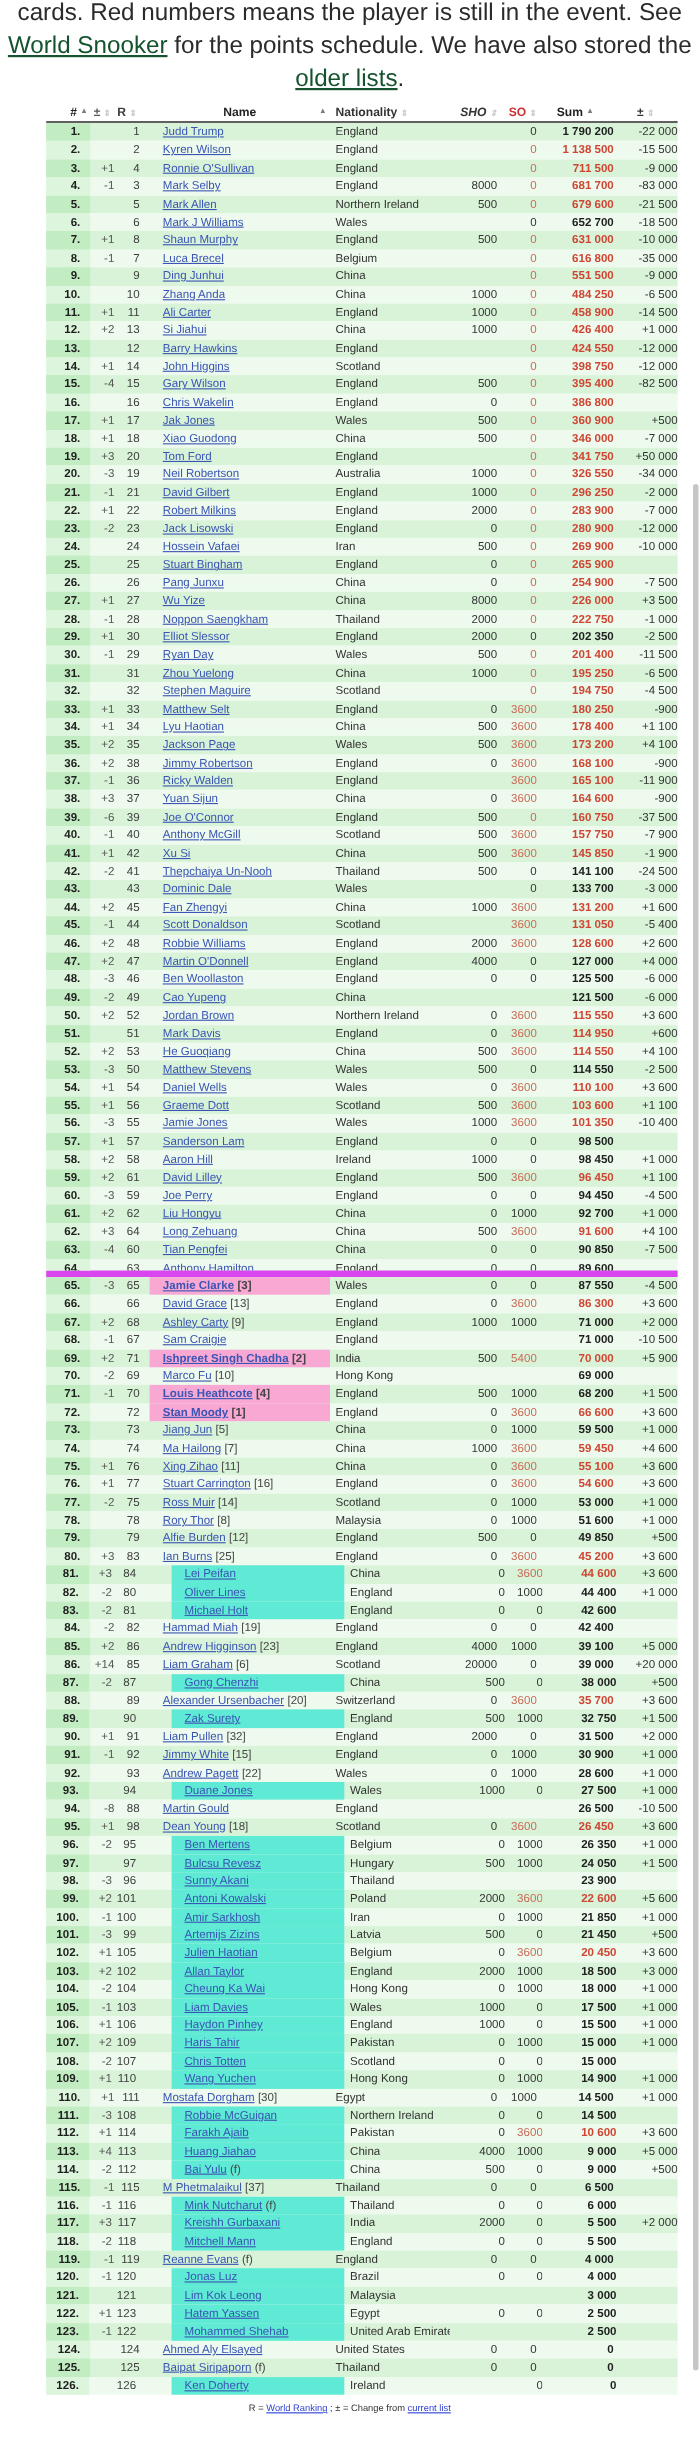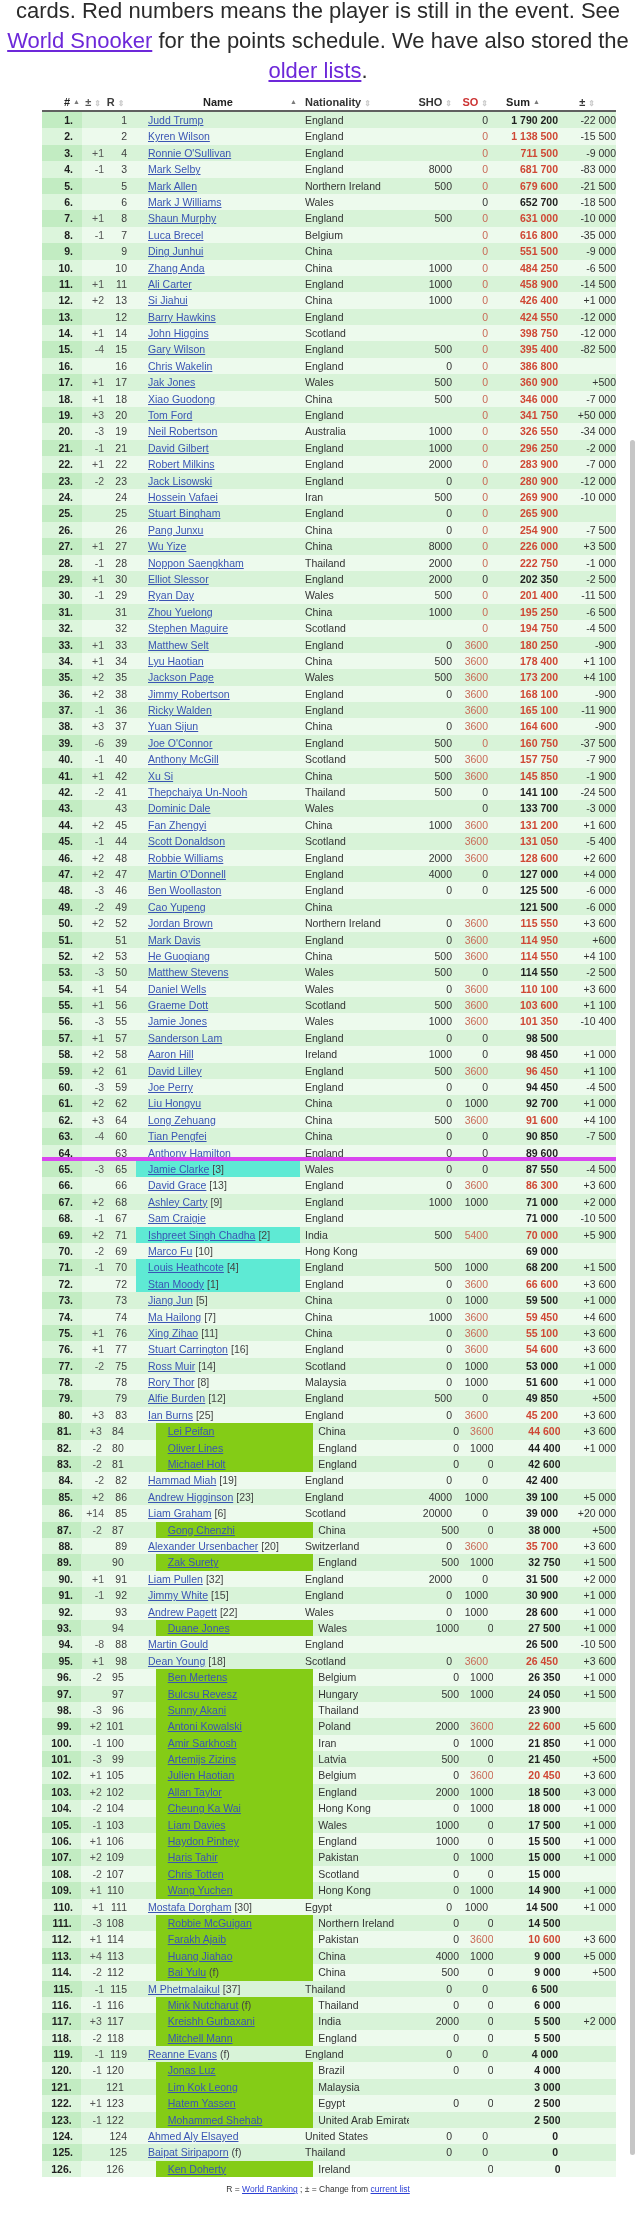--- a/index.html
+++ b/index.html
@@ -3,64 +3,64 @@
 <meta charset="utf-8">
 <style>
   html,body{margin:0;padding:0;background:#ffffff;}
   body{width:636px;height:2222px;overflow:hidden;position:relative;
        font-family:"Liberation Sans", sans-serif;}
   *{box-sizing:border-box;}
 
   
   .intro{margin:-4px 6px 0 6px;text-align:center;font-size:22px;line-height:30px;
          color:#2b2b2b;}
-  .intro a{color:#6d28d9;text-decoration:underline;cursor:pointer;}
+  .intro a{color:#14532d;text-decoration:underline;cursor:pointer;}
 
   
   .rank-table{margin-left:42px;margin-top:6px;width:574px;}
   .thead{display:flex;height:20px;line-height:20px;font-size:11px;font-weight:bold;
          color:#222;border-bottom:2px solid #606060;}
   .th{position:relative;white-space:nowrap;}
   .th .asc{font-size:7px;color:#7a7a7a;margin-left:3px;vertical-align:2px;}
   .th .asc-right{position:absolute;right:3px;top:0;font-size:7px;color:#7a7a7a;}
   .th .both{font-size:8px;color:#c9c9c9;margin-left:3px;}
   .th.so-red{color:#cc3333;}
 
   .tr{display:flex;height:16.4px;line-height:16.6px;font-size:10.5px;white-space:nowrap;}
   .tr.odd{background:#d8f3d8;}
   .tr.even{background:#edfaed;}
-  .tr.divider{border-bottom:4px solid #d946ef;}
+  .tr.divider{border-bottom:6px solid #d946ef;}
 
   .td{overflow:hidden;}
   .c-num{width:40px;text-align:right;padding-right:9px;font-weight:bold;color:#1f1f1f;}
   .odd  .c-num{background:#c2ecc2;}
   .even .c-num{background:#dcf5dc;}
   .c-chg{width:22px;text-align:right;color:#555;}
   .c-r{width:26px;text-align:right;padding-right:3px;color:#3d3d3d;}
   .c-name{width:164px;margin-left:6px;padding-left:12px;text-align:left;}
   .c-name a{color:#3a55b4;text-decoration:underline;cursor:pointer;}
-  .c-name.hl-yellow{background:#5eead4;}
-  .c-name.hl-green{background:#84cc16;margin-left:29px;}
+  .c-name.hl-yellow{background:#f9a8d4;font-weight:bold;}
+  .c-name.hl-green{background:#5eead4;margin-left:29px;}
   .c-name .after{color:#444;margin-left:3px;}
   .c-nat{width:100px;padding-left:5px;color:#333;}
   .c-sho{width:52px;text-align:right;color:#333;}
   .c-sho.blue{color:#4a6fd0;margin-top:48px;}
   .c-so{width:36px;text-align:right;color:#333;}
   .c-so.red{color:#c96a57;}
   .c-sum{width:70px;text-align:right;font-weight:bold;color:#1f1f1f;}
   .c-sum.red{color:#cf4734;}
   .c-pm{width:58px;text-align:right;color:#333;}
 
   
   .th.c-num{padding-right:2px;text-align:right;}
   .th.c-chg{text-align:center;}
   .th.c-r{text-align:center;}
   .th.c-name{text-align:center;padding-left:0;}
   .th.c-nat{text-align:left;}
-  .th.c-sho{}
+  .th.c-sho{font-style:italic;}
   .th.c-so{text-align:right;}
   .th.c-sum{text-align:center;}
   .th.c-pm{text-align:center;}
 
   .footnote{margin-top:7px;text-align:center;font-size:8.5px;color:#333;width:636px;}
   .footnote a{color:#2c3fd4;text-decoration:underline;cursor:pointer;}
 
   
   .scroll-thumb{position:absolute;right:1px;top:440px;width:5px;height:1715px;
                 background:#c6c6c6;border-radius:3px;}

